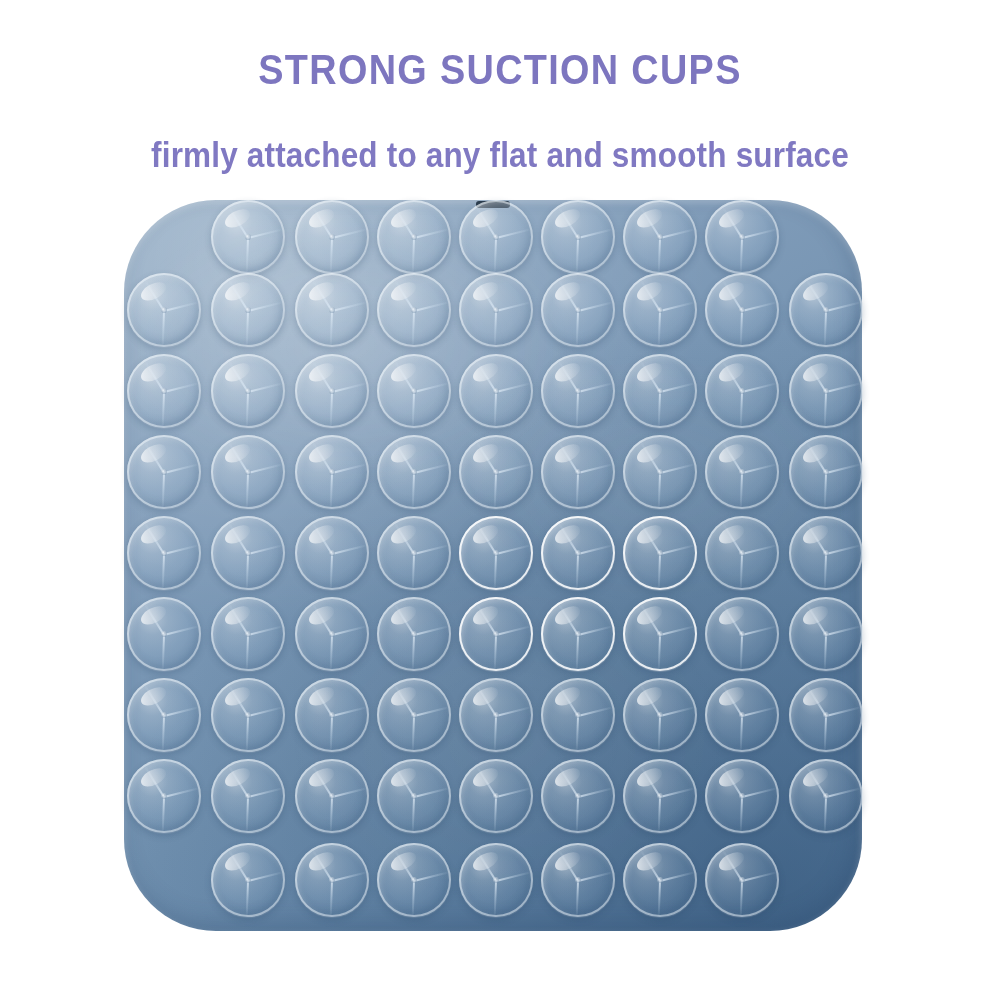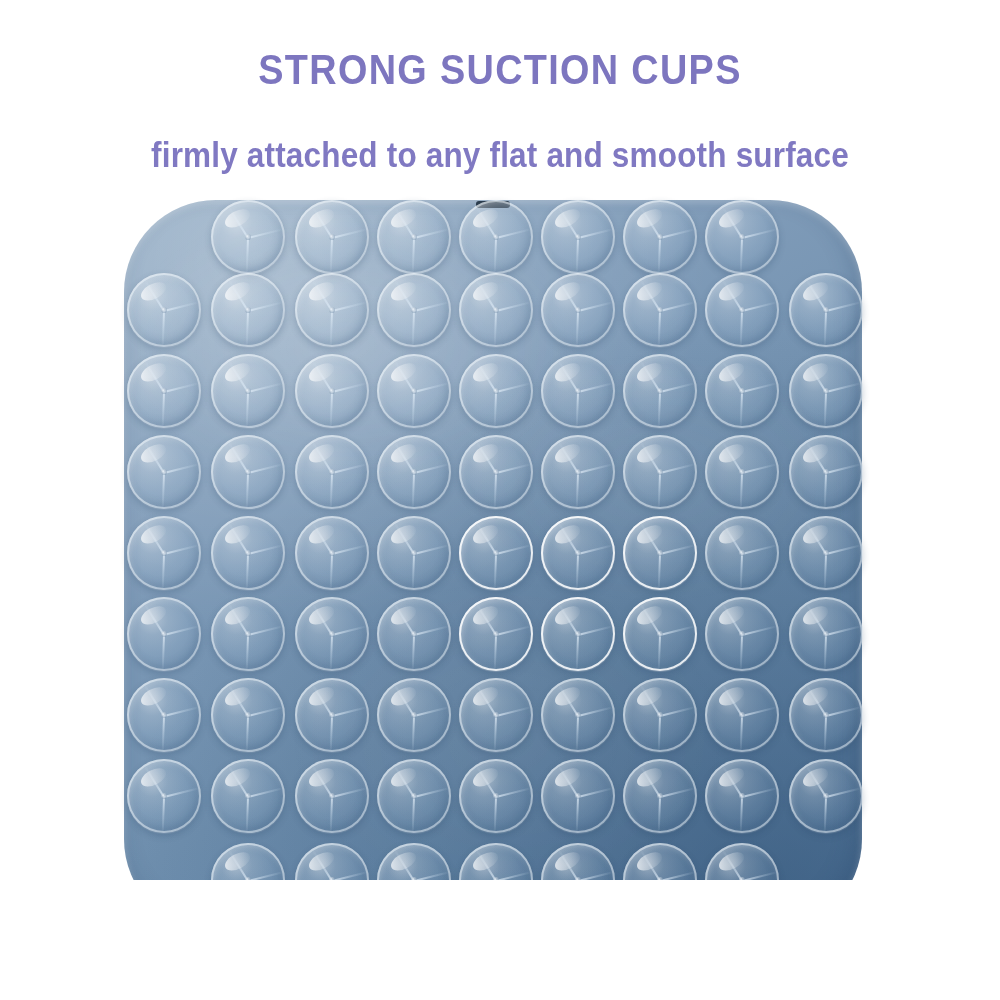--- a/index.html
+++ b/index.html
@@ -7,21 +7,21 @@
     margin: 0;
     padding: 0;
     background: #ffffff;
   }
   body {
     font-family: "Liberation Sans", sans-serif;
   }
   #page {
     position: relative;
     width: 1000px;
-    height: 880px;
+    height: 1000px;
     background: #ffffff;
     overflow: hidden;
   }
 
   
   .headline {
     position: absolute;
     left: 0;
     top: 46px;
     width: 1000px;

